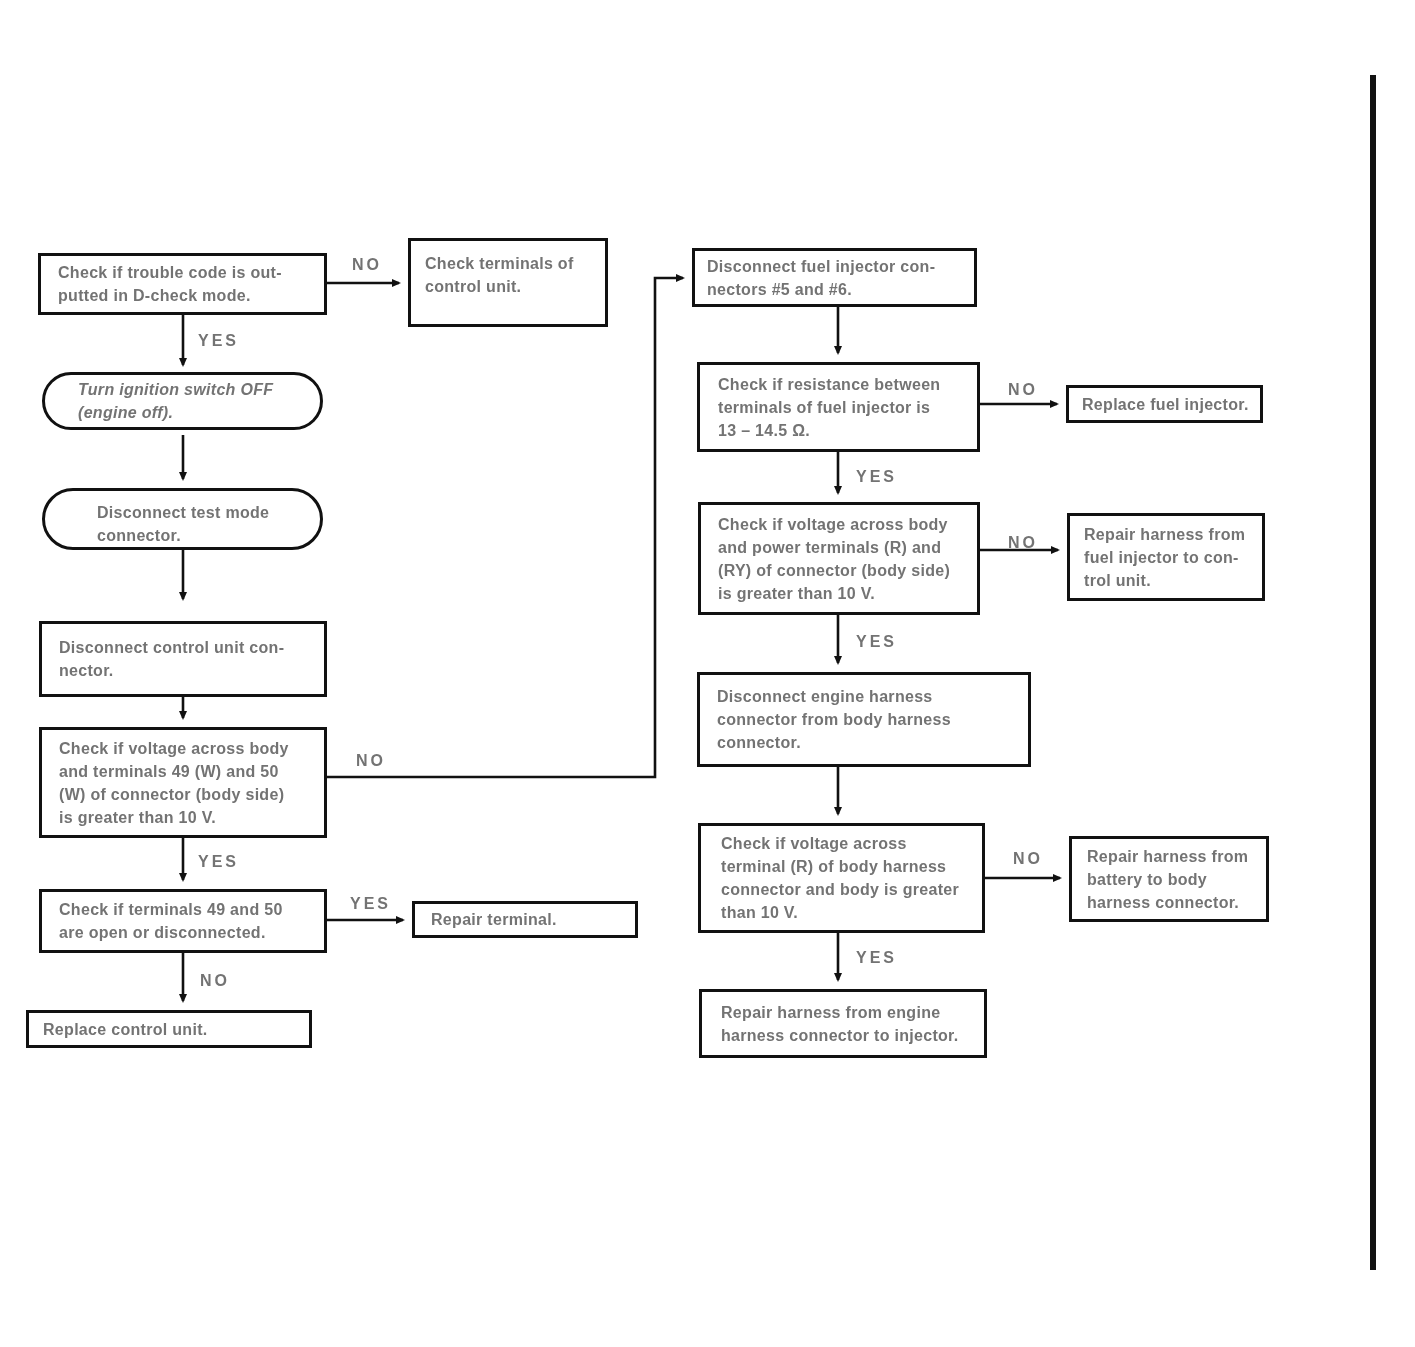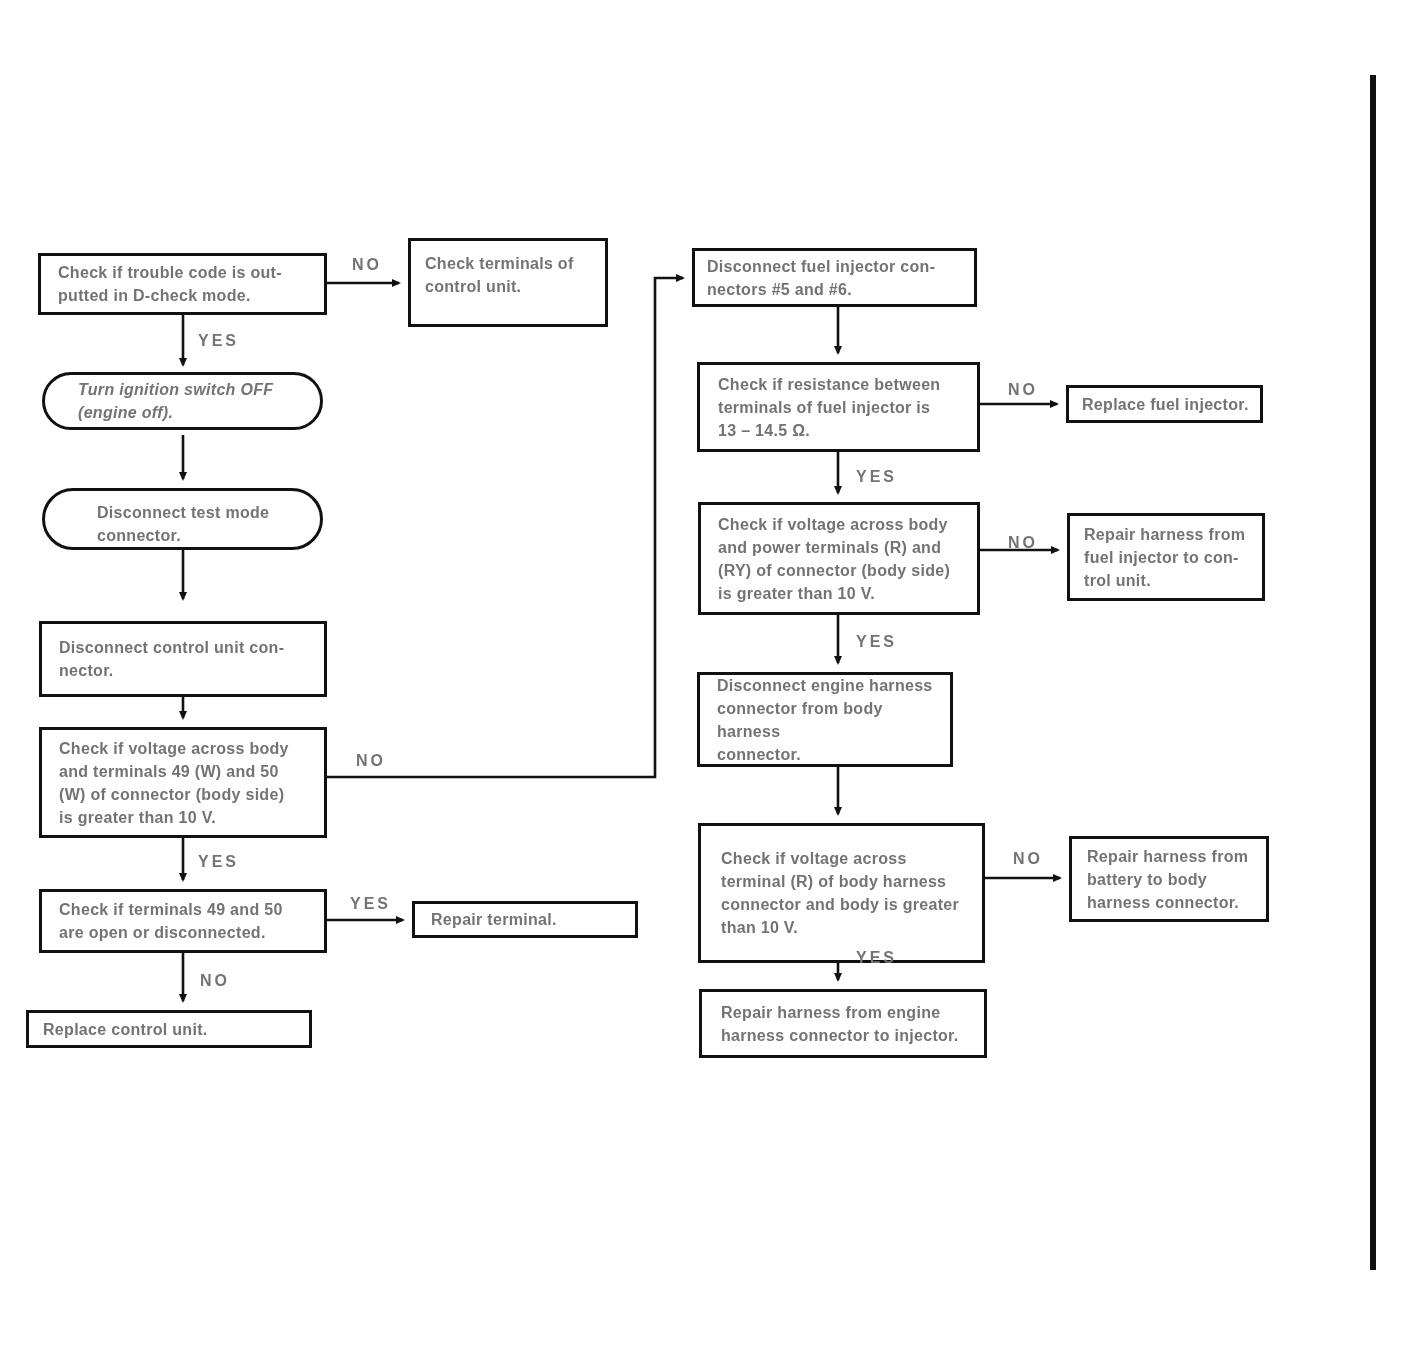--- a/index.html
+++ b/index.html
@@ -170,27 +170,27 @@
 (RY) of connector (body side)
 is greater than 10 V.</span>
   </div>
 
   <div class="node" style="left:1067px; top:513px; width:198px; height:88px;">
     <span class="txt" style="padding-left:14px;">Repair harness from
 fuel injector to con-
 trol unit.</span>
   </div>
 
-  <div class="node" style="left:697px; top:672px; width:256px; height:95px;">
+  <div class="node" style="left:697px; top:672px; width:334px; height:95px;">
     <span class="txt" style="padding-left:17px;">Disconnect engine harness
 connector from body harness
 connector.</span>
   </div>
 
-  <div class="node" style="left:698px; top:823px; width:287px; height:140px;">
+  <div class="node" style="left:698px; top:823px; width:287px; height:110px;">
     <span class="txt" style="padding-left:20px;">Check if voltage across
 terminal (R) of body harness
 connector and body is greater
 than 10 V.</span>
   </div>
 
   <div class="node" style="left:1069px; top:836px; width:200px; height:86px;">
     <span class="txt" style="padding-left:15px;">Repair harness from
 battery to body
 harness connector.</span>

